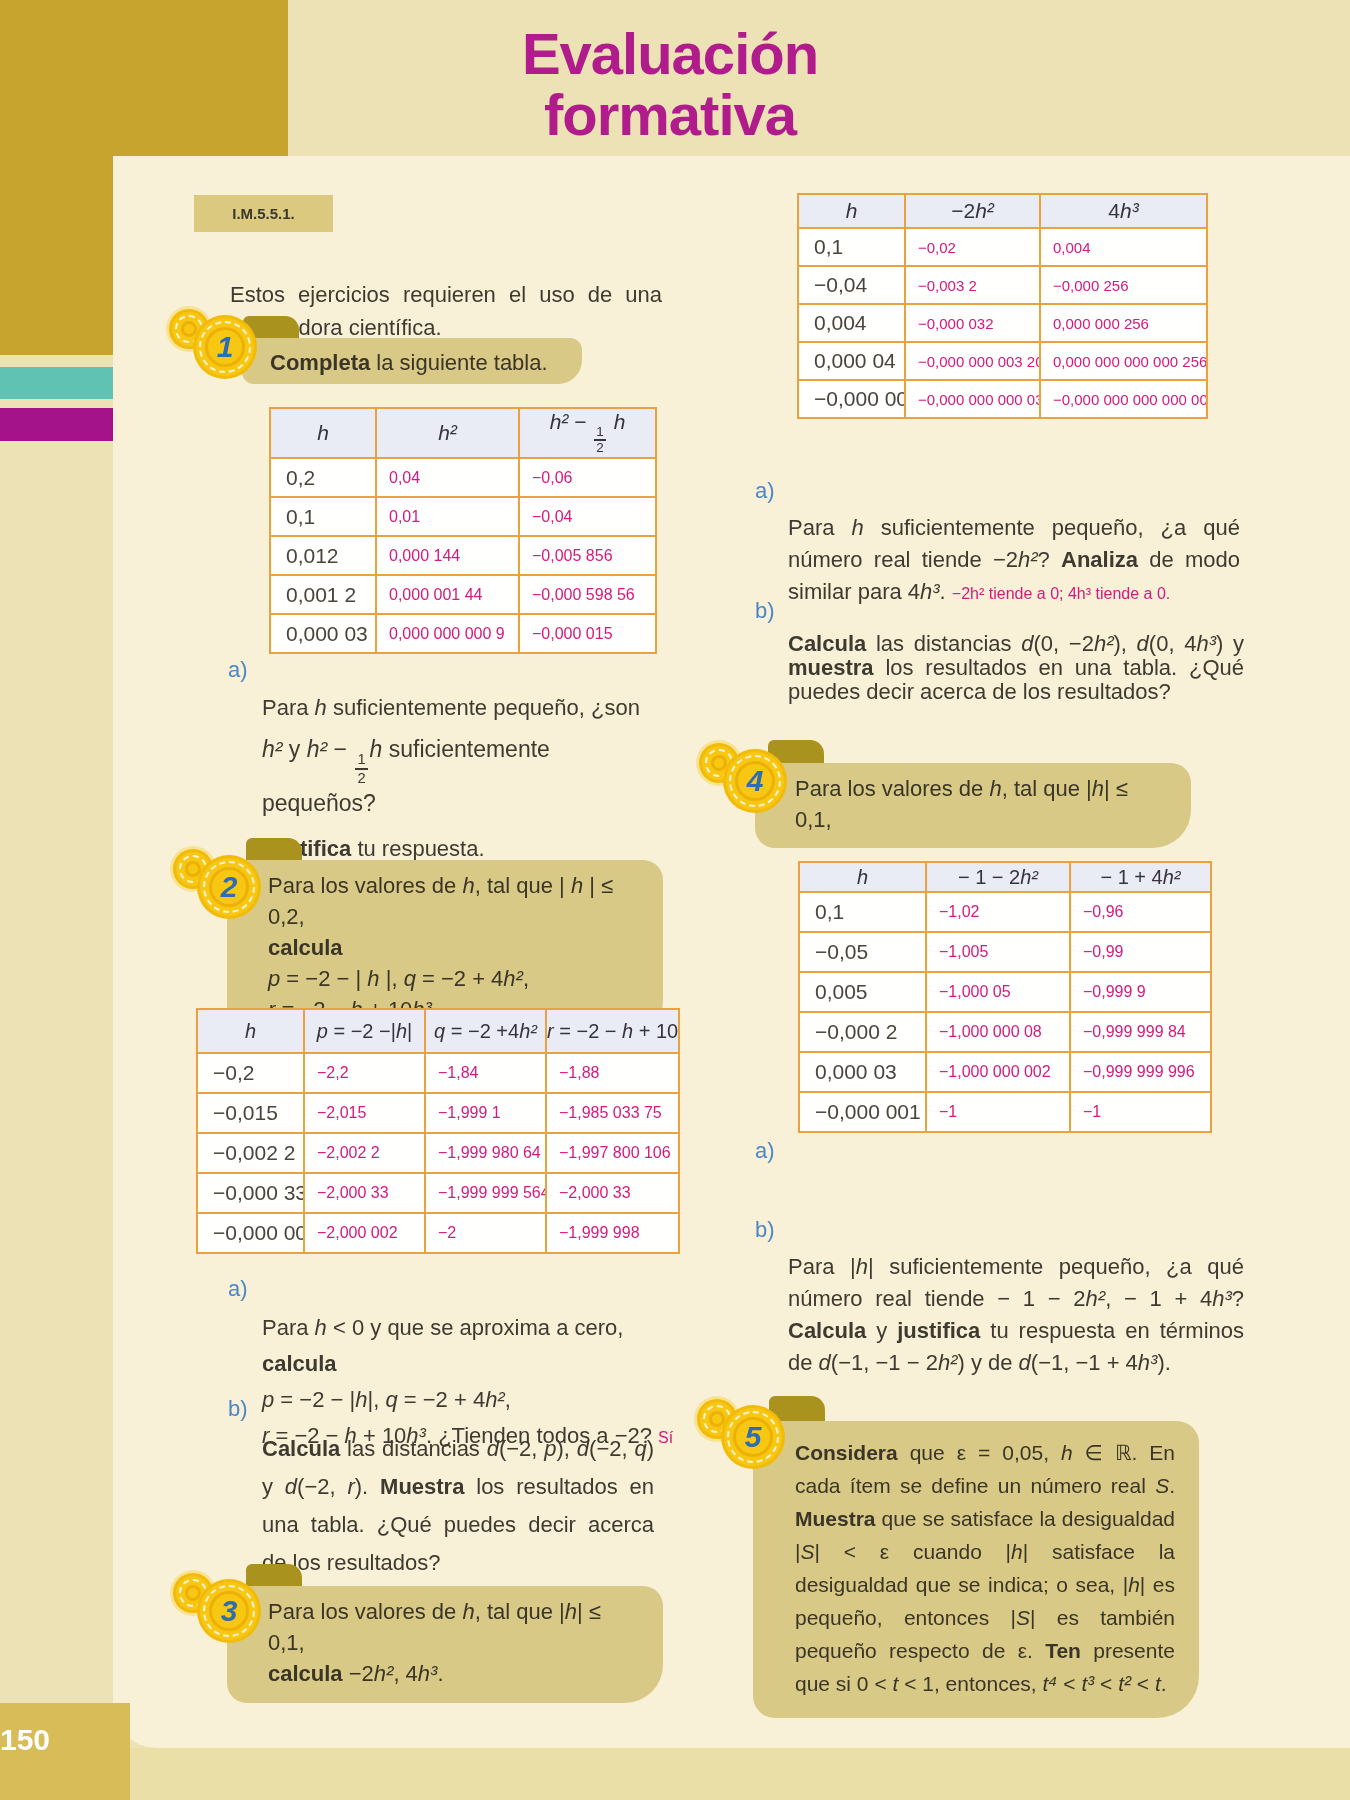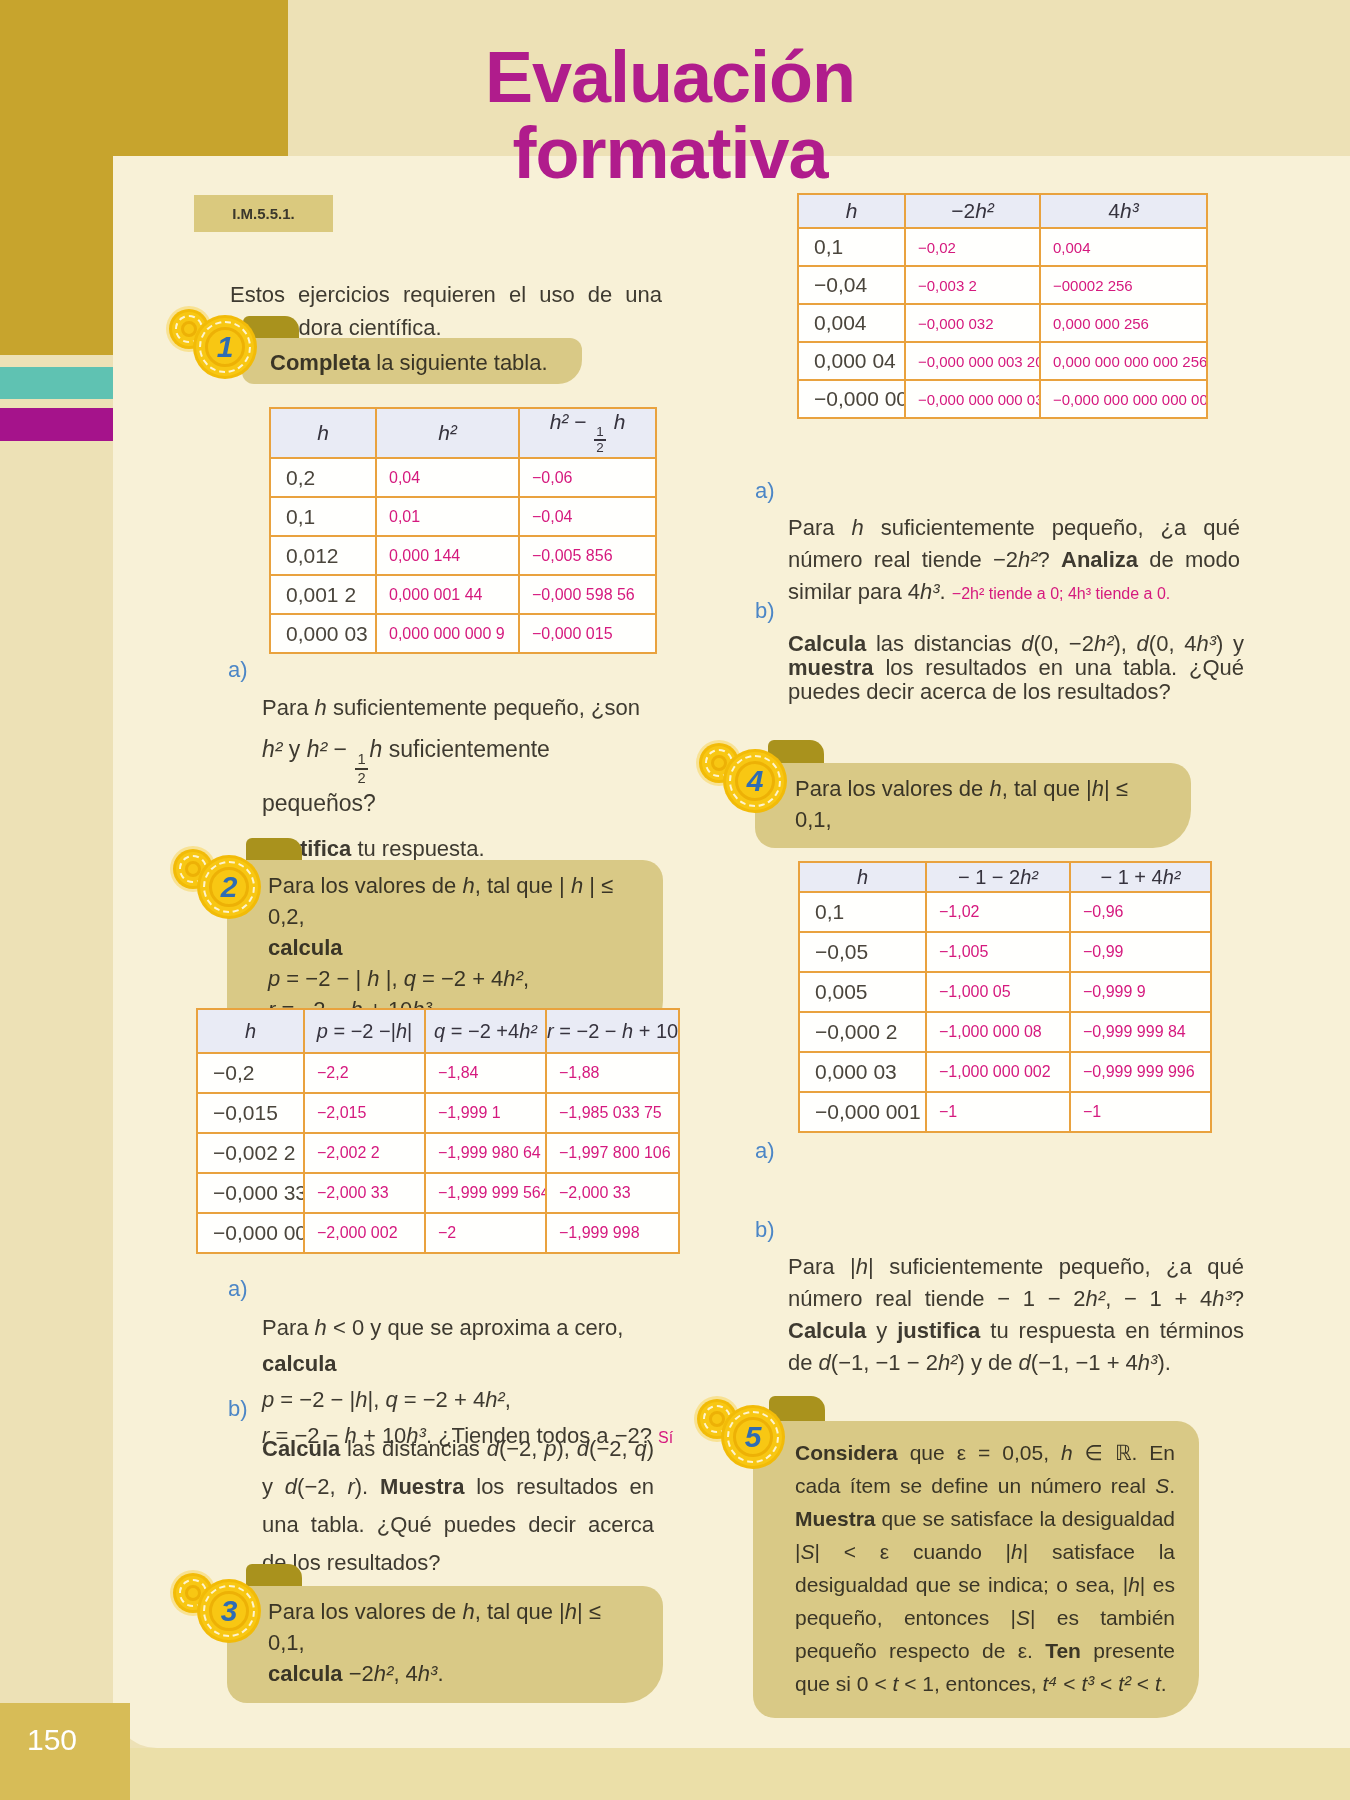--- a/index.html
+++ b/index.html
@@ -8,23 +8,23 @@
   .abs{position:absolute;}
   
   .gold-top{left:0;top:0;width:288px;height:156px;background:#C7A42D;}
   .gold-left{left:0;top:0;width:113px;height:355px;background:#C7A42D;}
   .band-teal{left:0;top:367px;width:113px;height:32px;background:#5FC2B2;}
   .band-magenta{left:0;top:408px;width:113px;height:33px;background:#A5138B;}
   .bottom-band{left:0;top:1748px;width:1350px;height:52px;background:#EBDFA8;}
   .main-panel{left:113px;top:156px;width:1237px;height:1592px;background:#F8F1D7;
               border-bottom-left-radius:44px;}
   .pageno-box{left:0;top:1703px;width:130px;height:97px;background:#D7BC57;z-index:6;
-              color:#FFF;font-size:30px;text-align:center;padding:20px 26px 0 0;box-sizing:border-box;}
-  
-  .title{left:390px;top:40px;width:560px;text-align:center;font-size:72px;line-height:1.05;
+              color:#FFF;font-size:30px;text-align:left;padding:20px 26px 0 0;box-sizing:border-box;font-weight:bold;}
+  
+  .title{left:390px;top:24px;width:560px;text-align:center;font-size:58px;line-height:1.05;
          font-weight:bold;color:#B01C8C;letter-spacing:-1px;}
   .im-label{left:194px;top:195px;width:139px;height:37px;background:#DAC97E;color:#3B382C;
             font-size:15px;font-weight:bold;display:flex;align-items:center;justify-content:center;}
   .txt{position:absolute;font-size:22px;line-height:1.5;margin-top:36px;}
   .justify{text-align:justify;}
   .txt p{margin:0;}
   
   .badge{position:absolute;width:92px;height:70px;z-index:4;}
   .coin{position:absolute;border-radius:50%;background:#F8C713;}
   .coin::before{content:"";position:absolute;inset:3px;border:2px dashed rgba(255,255,255,0.8);border-radius:50%;}
@@ -231,21 +231,21 @@
       </thead>
       <tbody>
         <tr>
           <td class="cell-h">0,1</td>
           <td class="cell-ans">−0,02</td>
           <td class="cell-ans">0,004</td>
         </tr>
         <tr>
           <td class="cell-h">−0,04</td>
           <td class="cell-ans">−0,003 2</td>
-          <td class="cell-ans">−00002 256</td>
+          <td class="cell-ans">−0,000 256</td>
         </tr>
         <tr>
           <td class="cell-h">0,004</td>
           <td class="cell-ans">−0,000 032</td>
           <td class="cell-ans">0,000 000 256</td>
         </tr>
         <tr>
           <td class="cell-h">0,000 04</td>
           <td class="cell-ans">−0,000 000 003 20</td>
           <td class="cell-ans">0,000 000 000 000 256</td>

